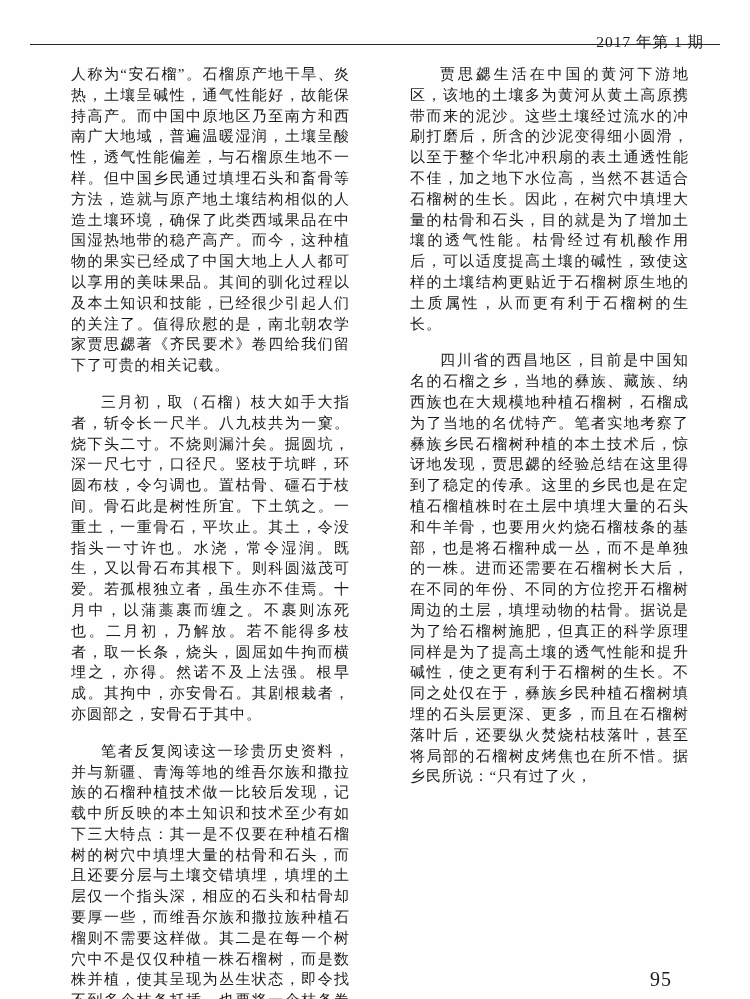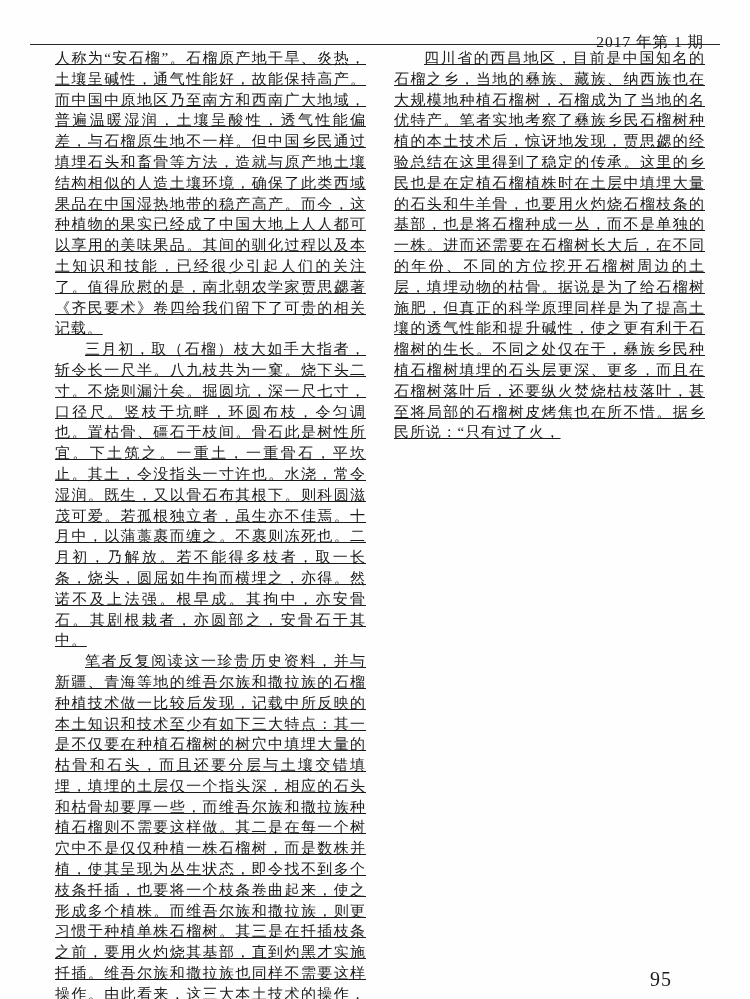--- a/index.html
+++ b/index.html
@@ -35,21 +35,21 @@
   }
   .column{
     width:311px;
     flex:0 0 311px;
     font-size:15px;
     line-height:20.8px;
     text-align:justify;
     text-justify:inter-ideograph;
     letter-spacing:0.9px;
   }
-  .para{margin:0;text-decoration:underline;}
+  .para{margin:16px;}
   .para.indent{text-indent:2em;}
   .page-number{
     position:absolute;
     bottom:8px;right:78px;
     font-size:20px;
     letter-spacing:1px;
   }
 </style>
 </head>
 <body>
@@ -60,19 +60,20 @@
     <span class="issue">2017 年第 1 期</span>
   </div>
 
   <div class="columns">
     <div class="column">
         <p class="para">人称为“安石榴”。石榴原产地干旱、炎热，土壤呈碱性，通气性能好，故能保持高产。而中国中原地区乃至南方和西南广大地域，普遍温暖湿润，土壤呈酸性，透气性能偏差，与石榴原生地不一样。但中国乡民通过填埋石头和畜骨等方法，造就与原产地土壤结构相似的人造土壤环境，确保了此类西域果品在中国湿热地带的稳产高产。而今，这种植物的果实已经成了中国大地上人人都可以享用的美味果品。其间的驯化过程以及本土知识和技能，已经很少引起人们的关注了。值得欣慰的是，南北朝农学家贾思勰著《齐民要术》卷四给我们留下了可贵的相关记载。</p>
         <p class="para indent">三月初，取（石榴）枝大如手大指者，斩令长一尺半。八九枝共为一窠。烧下头二寸。不烧则漏汁矣。掘圆坑，深一尺七寸，口径尺。竖枝于坑畔，环圆布枝，令匀调也。置枯骨、礓石于枝间。骨石此是树性所宜。下土筑之。一重土，一重骨石，平坎止。其土，令没指头一寸许也。水浇，常令湿润。既生，又以骨石布其根下。则科圆滋茂可爱。若孤根独立者，虽生亦不佳焉。十月中，以蒲藁裹而缠之。不裹则冻死也。二月初，乃解放。若不能得多枝者，取一长条，烧头，圆屈如牛拘而横埋之，亦得。然诺不及上法强。根早成。其拘中，亦安骨石。其剧根栽者，亦圆部之，安骨石于其中。</p>
         <p class="para indent">笔者反复阅读这一珍贵历史资料，并与新疆、青海等地的维吾尔族和撒拉族的石榴种植技术做一比较后发现，记载中所反映的本土知识和技术至少有如下三大特点：其一是不仅要在种植石榴树的树穴中填埋大量的枯骨和石头，而且还要分层与土壤交错填埋，填埋的土层仅一个指头深，相应的石头和枯骨却要厚一些，而维吾尔族和撒拉族种植石榴则不需要这样做。其二是在每一个树穴中不是仅仅种植一株石榴树，而是数株并植，使其呈现为丛生状态，即令找不到多个枝条扦插，也要将一个枝条卷曲起来，使之形成多个植株。而维吾尔族和撒拉族，则更习惯于种植单株石榴树。其三是在扦插枝条之前，要用火灼烧其基部，直到灼黑才实施扦插。维吾尔族和撒拉族也同样不需要这样操作。由此看来，这三大本土技术的操作，显然是针对黄河流域的自然地理环境而得出的经验总结，其技术操作不仅与石榴的原产地种植办法大相径庭，也与原产地相近的中国新疆等地的种植技术不相同。这虽说是本土知识的基本属性，但其间的差异极大，确实让后人看来似乎有些怪诞，然而其科学性和合理性恰好也隐含于这怪诞之中。</p>
       </div>
     <div class="column">
+        <p class="para indent">贾思勰生活在中国的黄河下游地区，该地的土壤多为黄河从黄土高原携带而来的泥沙。这些土壤经过流水的冲刷打磨后，所含的沙泥变得细小圆滑，以至于整个华北冲积扇的表土通透性能不佳，加之地下水位高，当然不甚适合石榴树的生长。因此，在树穴中填埋大量的枯骨和石头，目的就是为了增加土壤的透气性能。枯骨经过有机酸作用后，可以适度提高土壤的碱性，致使这样的土壤结构更贴近于石榴树原生地的土质属性，从而更有利于石榴树的生长。</p>
         <p class="para indent">四川省的西昌地区，目前是中国知名的石榴之乡，当地的彝族、藏族、纳西族也在大规模地种植石榴树，石榴成为了当地的名优特产。笔者实地考察了彝族乡民石榴树种植的本土技术后，惊讶地发现，贾思勰的经验总结在这里得到了稳定的传承。这里的乡民也是在定植石榴植株时在土层中填埋大量的石头和牛羊骨，也要用火灼烧石榴枝条的基部，也是将石榴种成一丛，而不是单独的一株。进而还需要在石榴树长大后，在不同的年份、不同的方位挖开石榴树周边的土层，填埋动物的枯骨。据说是为了给石榴树施肥，但真正的科学原理同样是为了提高土壤的透气性能和提升碱性，使之更有利于石榴树的生长。不同之处仅在于，彝族乡民种植石榴树填埋的石头层更深、更多，而且在石榴树落叶后，还要纵火焚烧枯枝落叶，甚至将局部的石榴树皮烤焦也在所不惜。据乡民所说：“只有过了火，</p>
       </div>
   </div>
 
   <div class="page-number">95</div>
 
 </div>
 
 </body></html>

